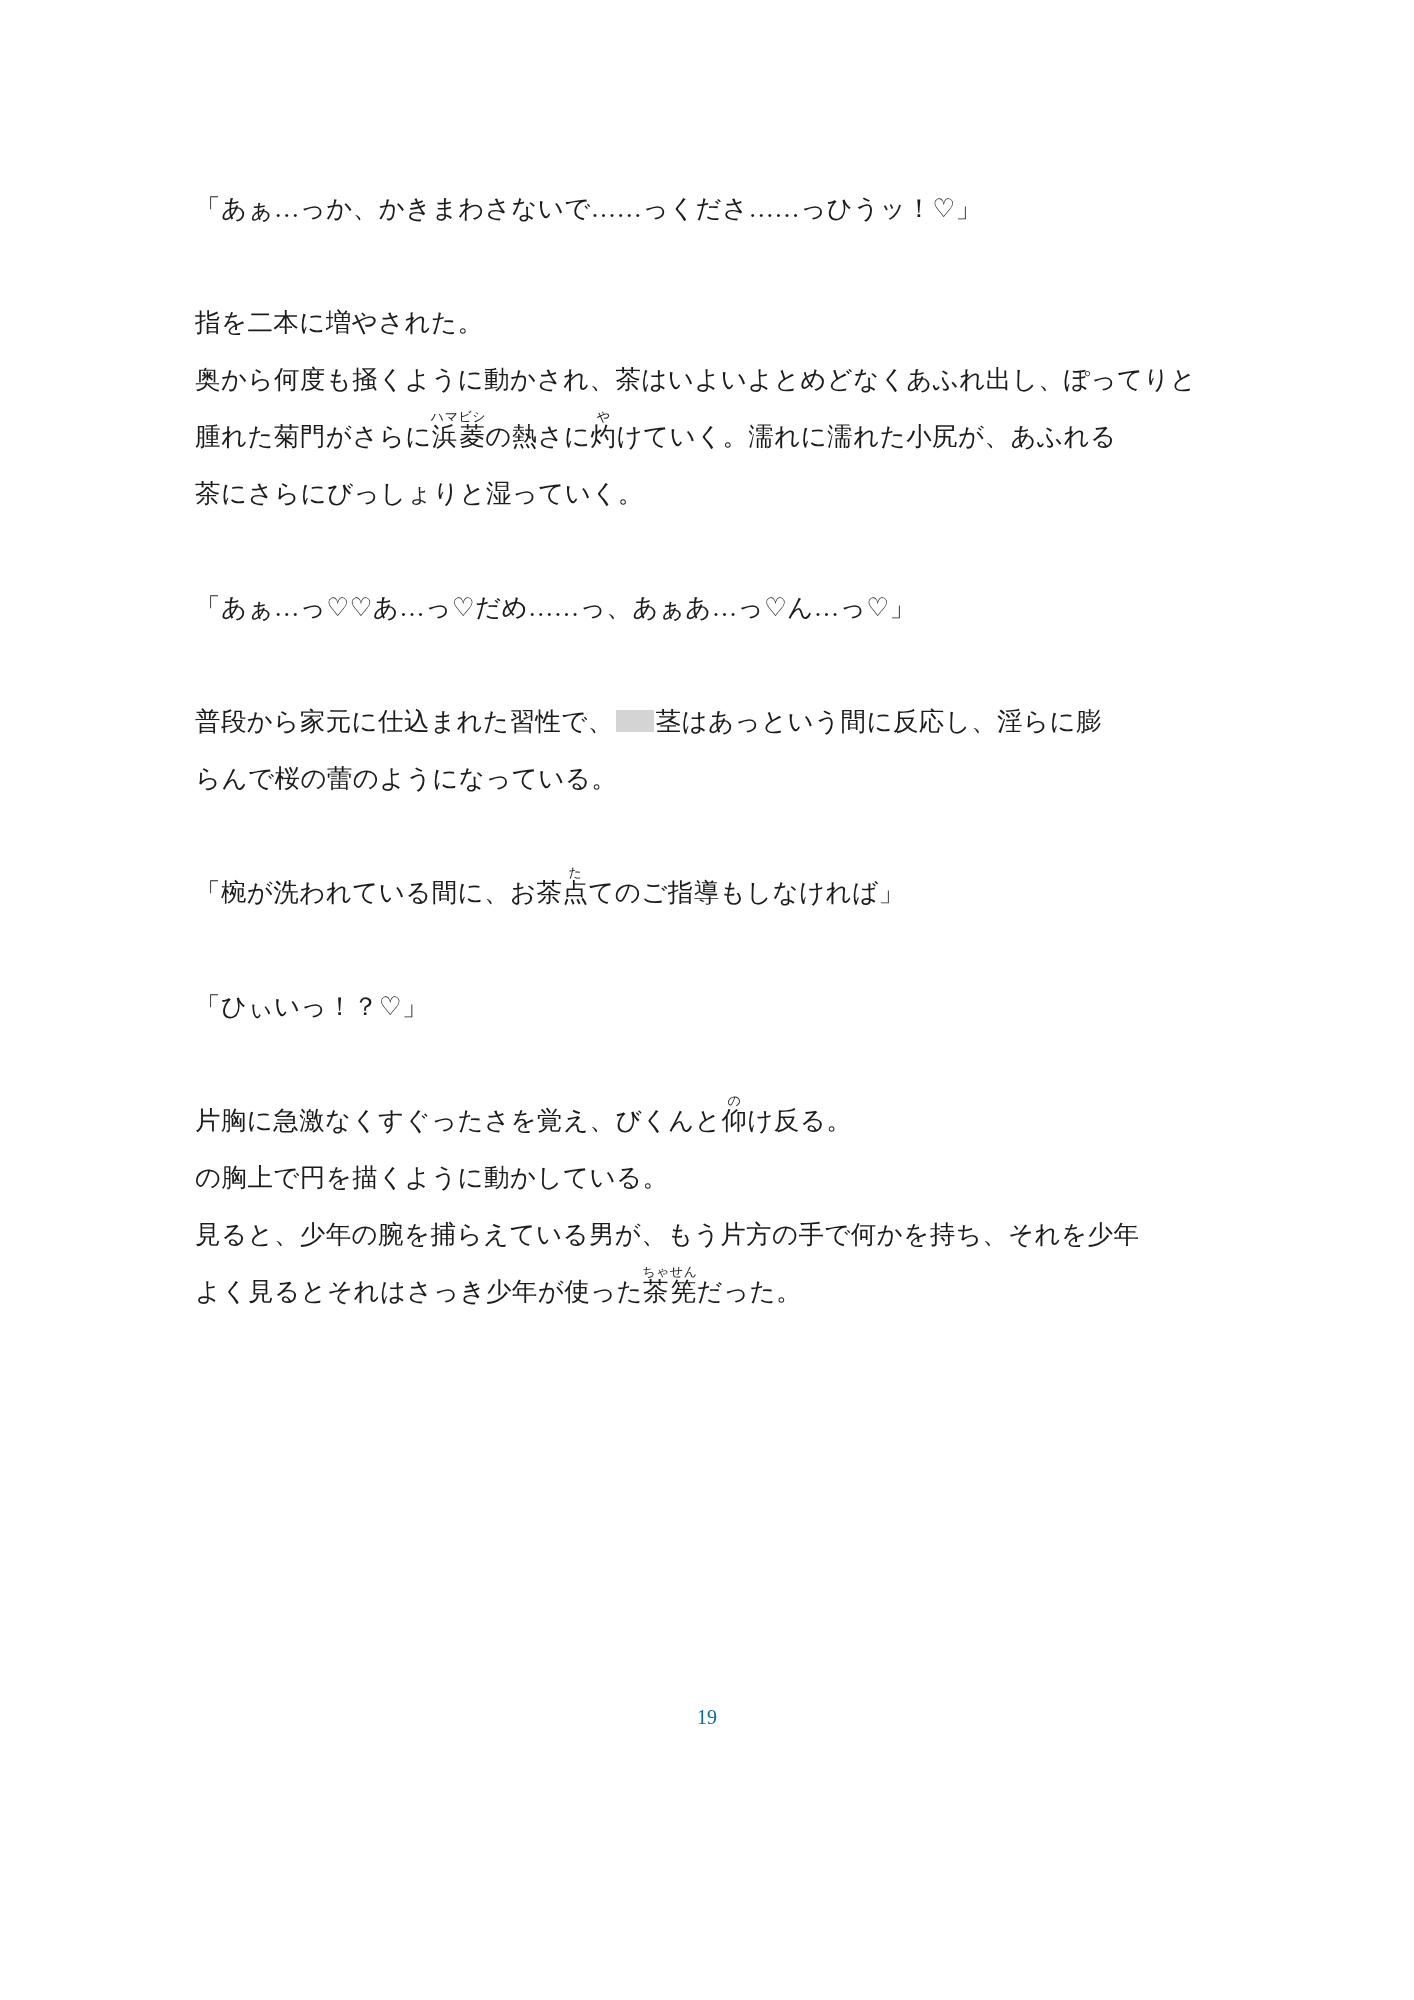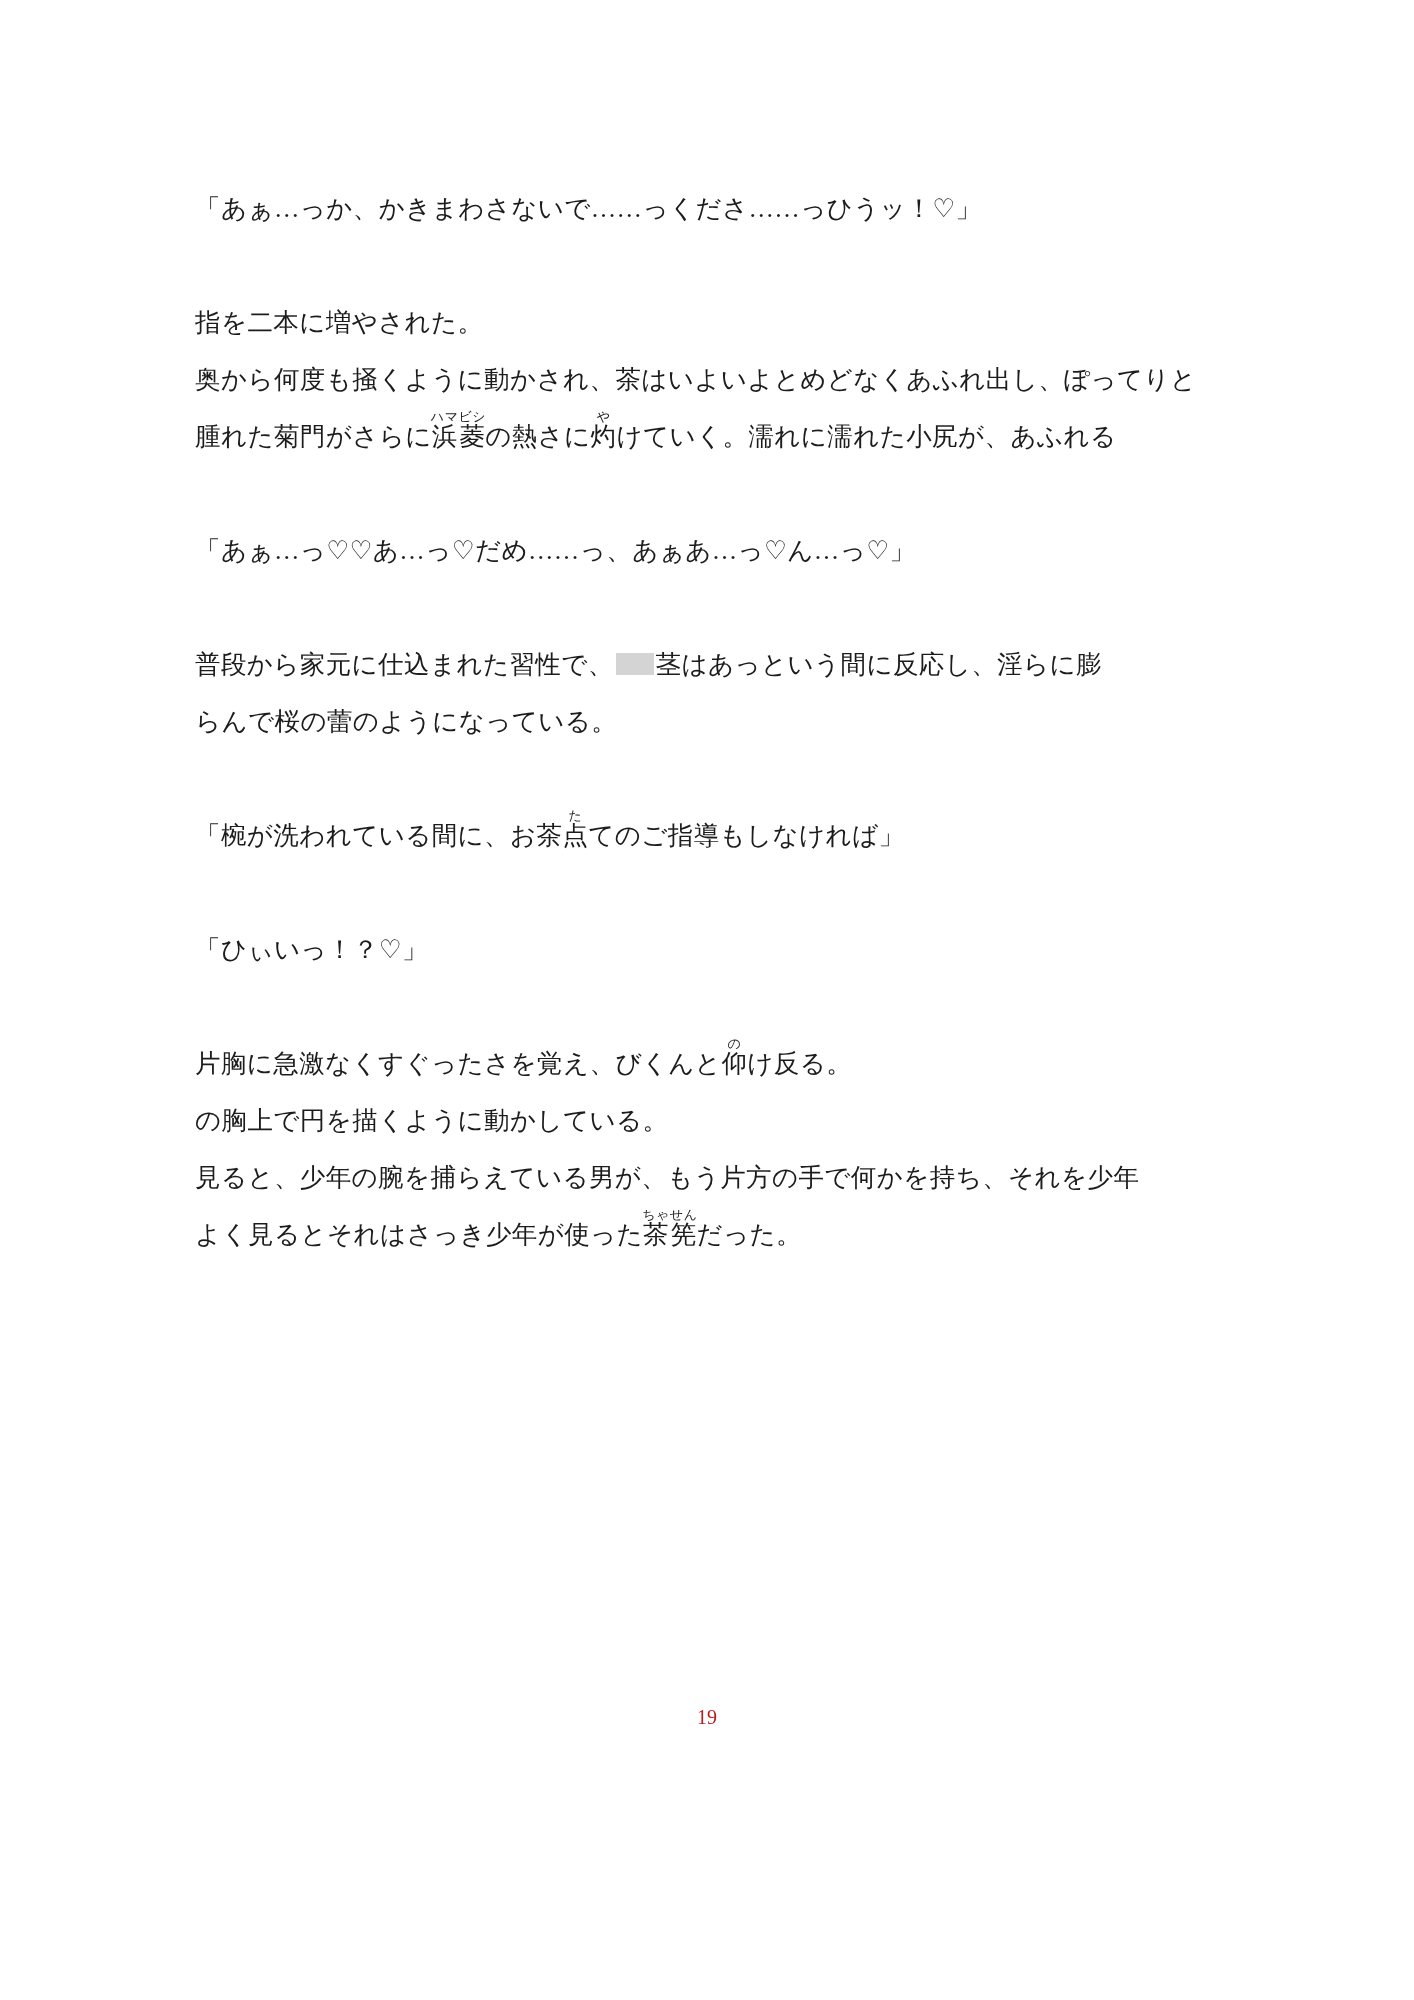--- a/index.html
+++ b/index.html
@@ -56,41 +56,42 @@
     vertical-align: -2px;
     margin: 0 2px;
   }
   .page-number {
     position: absolute;
     left: 0;
     right: 0;
     bottom: 51px;
     text-align: center;
     font-size: 20px;
-    color: #b91c1c;
+    color: #0369a1;
     font-family: "Liberation Serif", "DejaVu Serif", serif;
   }
 </style>
 </head>
 <body>
 
 <div class="page">
 
   <div class="body-text">
 
     <p class="para">
       <span class="line">「あぁ…っか、かきまわさないで……っくださ……っひうッ！♡」</span>
     </p>
 
     <div class="gap-lg"></div>
 
     <p class="para">
       <span class="line">指を二本に増やされた。</span>
       <span class="line">奥から何度も掻くように動かされ、茶はいよいよとめどなくあふれ出し、ぽってりと</span>
       <span class="line">腫れた菊門がさらに<ruby>浜菱<rt>ハマビシ</rt></ruby>の熱さに<ruby>灼<rt>や</rt></ruby>けていく。濡れに濡れた小尻が、あふれる</span>
+      <span class="line">茶にさらにびっしょりと湿っていく。</span>
     </p>
 
     <div class="gap-lg"></div>
 
     <p class="para">
       <span class="line">「あぁ…っ♡♡あ…っ♡だめ……っ、あぁあ…っ♡ん…っ♡」</span>
     </p>
 
     <div class="gap-lg"></div>
 

